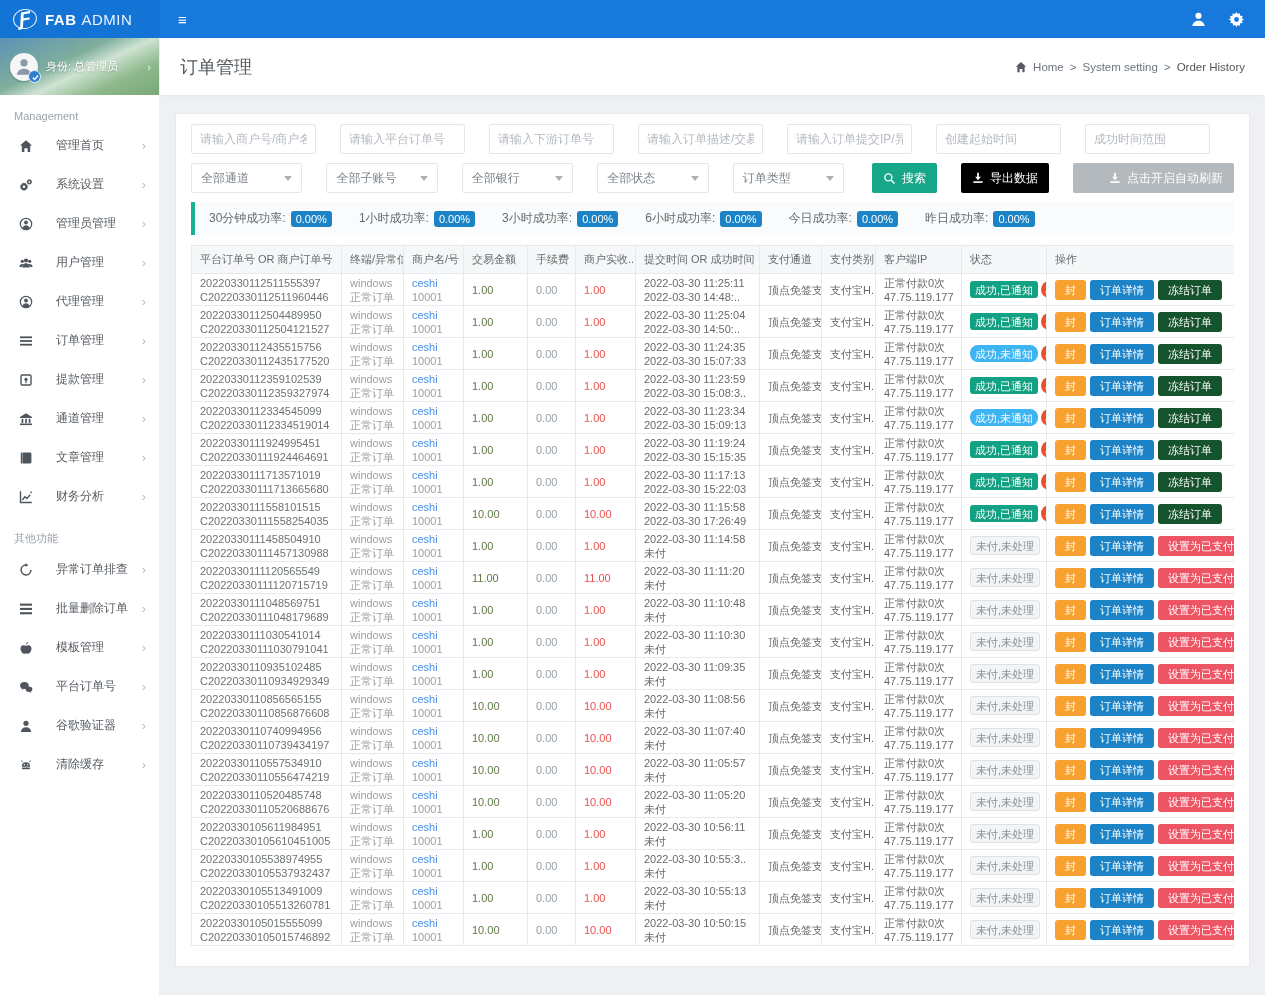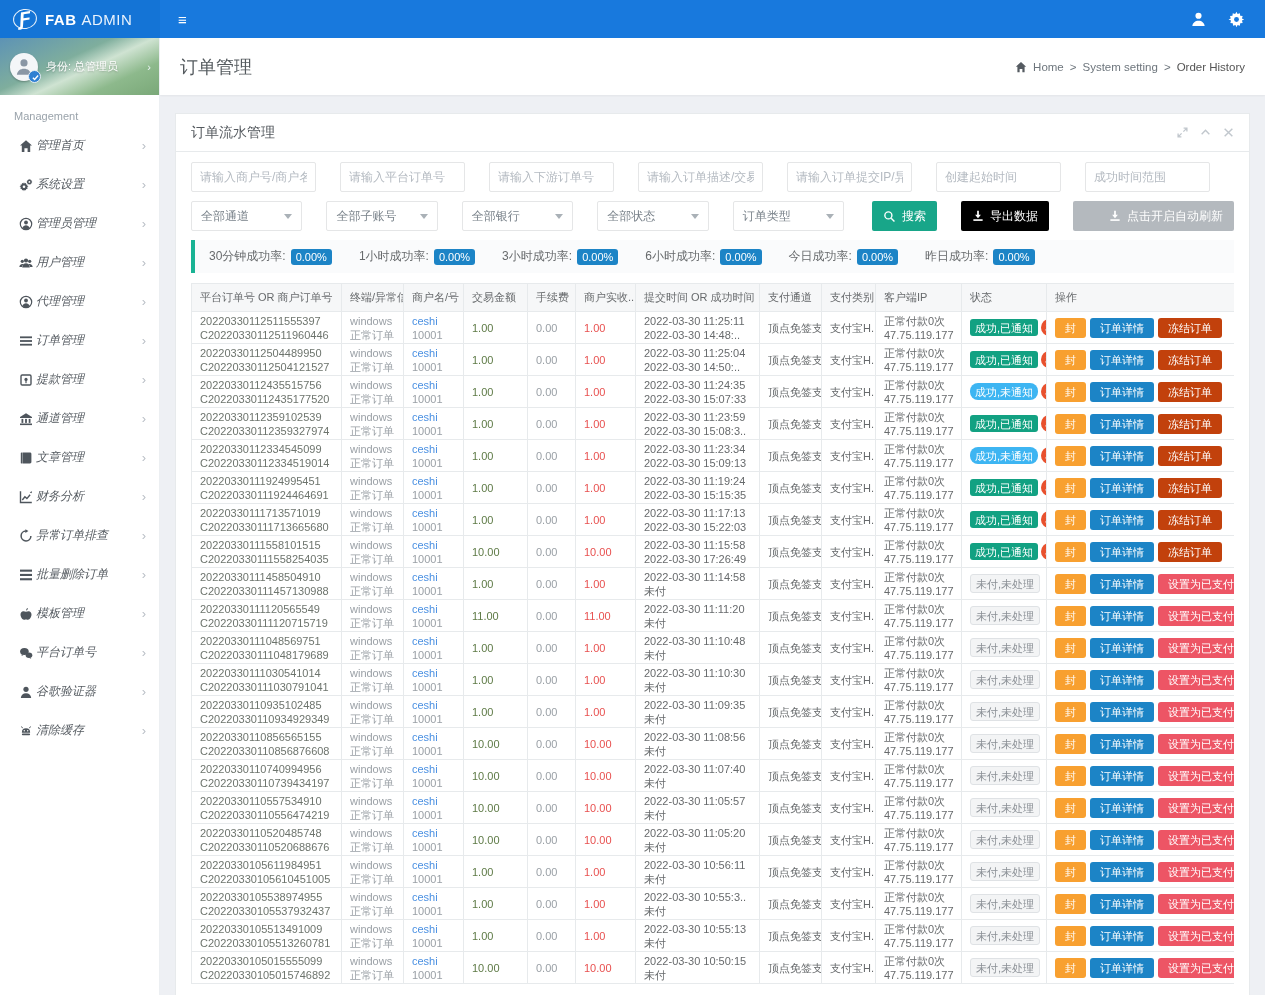--- a/index.html
+++ b/index.html
@@ -20,21 +20,21 @@
   .user-area { height:57px; display:flex; align-items:center; padding:0 8px 0 10px; color:#fff; font-size:11px; cursor:pointer;
     background:linear-gradient(155deg,#5d93b5 0%,#7fae9d 40%,#cfe3d2 55%,#8db98c 75%,#7aa878 100%); }
   .avatar { width:28px; height:28px; border-radius:50%; background:#f4f6f8; position:relative; margin-right:8px; flex:0 0 auto; box-shadow:0 1px 2px rgba(0,0,0,.25); }
   .avatar svg { position:absolute; left:3px; top:3px; }
   .avatar .check { position:absolute; right:-3px; bottom:-2px; width:13px; height:13px; background:#2f80d2; border-radius:50%; border:1.5px solid #e8eef2; display:flex; align-items:center; justify-content:center; }
   .user-label { flex:1; text-shadow:0 1px 2px rgba(0,0,0,.25); }
   .user-chev { color:#eef4f8; font-size:11px; }
   .section-label { padding:15px 14px 4px; font-size:11px; color:#9aa3ab; }
   .menu-item { height:39px; display:flex; align-items:center; padding:0 13px 0 19px; font-size:12px; color:#555b61; cursor:pointer; }
   .mi-icon { width:17px; display:flex; align-items:center; color:#4e555c; flex:0 0 auto; }
-  .mi-label { margin-left:0; flex:1;font-style:italic; }
+  .mi-label { margin-left:20px; flex:1; }
   .mi-chev { color:#b9bfc6; font-size:13px; line-height:1; }
 
   
   .main { margin-left:160px; padding-top:38px; }
   .page-header { height:57px; background:#fff; display:flex; align-items:center; padding:0 20px; box-shadow:0 1px 2px rgba(0,0,0,.05); position:relative; }
   .page-title { font-size:18px; font-weight:400; color:#545a5e; }
   .breadcrumb { margin-left:auto; font-size:11.5px; color:#6e767d; display:flex; align-items:center; gap:6px; }
   .breadcrumb .bc-last { color:#555; }
   .content { padding:18px 15px 0; }
 
@@ -75,21 +75,21 @@
   .amount { color:#5e7a46; }
   .received { color:#e8504f; }
   .badge { display:inline-block; padding:2.5px 5px; border-radius:3px; font-size:11px; line-height:12px; }
   .badge-success { background:#12a182; color:#fff; }
   .badge-notify { background:#3db5f2; color:#fff;border-radius:8px; }
   .badge-unpaid { background:#f3f4f5; color:#8b9096; border:1px solid #dfe2e5; }
   .patch { display:inline-block; margin-left:3px; background:#e8512e; color:#fff; border-radius:9px; padding:2.5px 4px; font-size:11px; line-height:12px; }
   .abtn { display:inline-block; color:#fff; border-radius:3px; padding:4px 10px; margin-right:4px; font-size:11px; line-height:12px; cursor:pointer; }
   .abtn-seal { background:#f8a030; }
   .abtn-detail { background:#1c84c6; }
-  .abtn-freeze { background:#c2410c; }
+  .abtn-freeze { background:#14532d; }
   .abtn-setpaid { background:#ed5565; }
   svg { display:block; }
 </style>
 </head>
 <body>
 
 <div class="topbar">
   <div class="brand">
     <span class="brand-mark">Ƒ</span>
     <span class="brand-bold">FAB</span>
@@ -233,20 +233,21 @@
          <span class="mi-icon">
           <svg width="14" height="14" viewBox="0 0 14 14" fill="currentColor">
             <path d="M1.5 1.2v11.3h11.3" fill="none" stroke="currentColor" stroke-width="1.4"></path>
             <path d="M3.3 10l2.6-3.2 2 1.8 3.2-3.9" fill="none" stroke="currentColor" stroke-width="1.4"></path>
             <path d="M12.3 2.9l-1.6-.1 1.9-1.8.3 2.3z"></path>
           </svg>
         </span>
          <span class="mi-label">财务分析</span>
          <span class="mi-chev">›</span>
        </div>
+      <div class="section-label">其他功能</div>
       <div class="menu-item">
          <span class="mi-icon">
           <svg width="14" height="14" viewBox="0 0 14 14" fill="currentColor">
             <path d="M11.9 7A4.9 4.9 0 116.9 2.1" fill="none" stroke="currentColor" stroke-width="1.5"></path>
             <path d="M6.4.2l3 1.9-3 1.9z"></path>
           </svg>
         </span>
          <span class="mi-label">异常订单排查</span>
          <span class="mi-chev">›</span>
        </div>
@@ -319,40 +320,20 @@
       <span>Home</span>
       <span>&gt;</span>
       <span>System setting</span>
       <span>&gt;</span>
       <span class="bc-last">Order History</span>
     </span>
   </div>
 
   <div class="content">
     <div class="panel">
-      <div class="panel-header">
-        <span class="panel-title">订单流水管理</span>
-        <span class="panel-tools">
-          <span>
-              <svg width="11" height="11" viewBox="0 0 10 10" fill="none" stroke="#c1c7cd" stroke-width="1.2">
-                <path d="M6 1h3v3M9 1L5.8 4.2M4 9H1V6M1 9l3.2-3.2"></path>
-              </svg>
-            </span>
-          <span>
-              <svg width="11" height="11" viewBox="0 0 10 10" fill="none" stroke="#c1c7cd" stroke-width="1.3">
-                <path d="M1.5 6.5L5 3l3.5 3.5"></path>
-              </svg>
-            </span>
-          <span>
-              <svg width="11" height="11" viewBox="0 0 10 10" fill="none" stroke="#c1c7cd" stroke-width="1.3">
-                <path d="M1.5 1.5l7 7M8.5 1.5l-7 7"></path>
-              </svg>
-            </span>
-        </span>
-      </div>
       <div class="panel-body">
         <div class="filter-row" id="filter-inputs">
             <input class="f-input" placeholder="请输入商户号/商户名" style="">
             <input class="f-input" placeholder="请输入平台订单号" style="">
             <input class="f-input" placeholder="请输入下游订单号" style="">
             <input class="f-input" placeholder="请输入订单描述/交易金额" style="">
             <input class="f-input" placeholder="请输入订单提交IP/异常回调IP" style="">
             <input class="f-input" placeholder="创建起始时间" style="">
             <input class="f-input" placeholder="成功时间范围" style="">
           </div>

